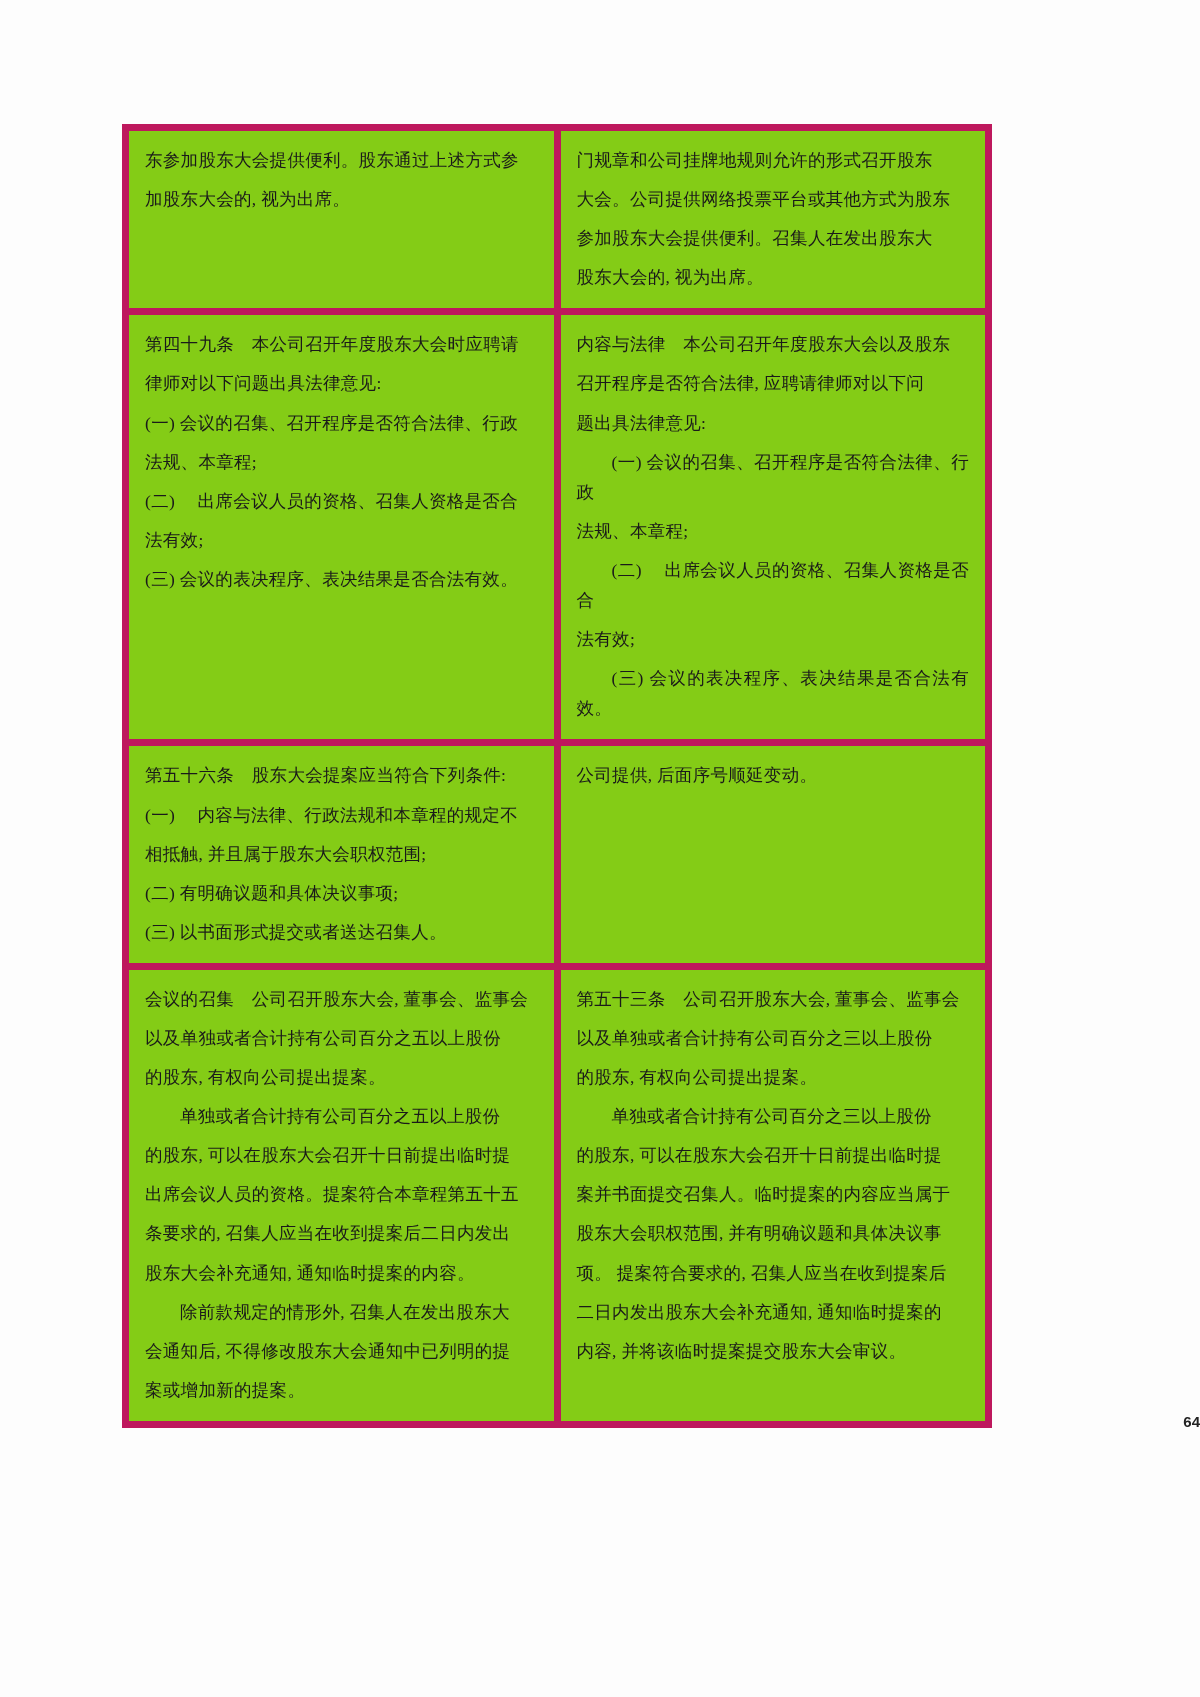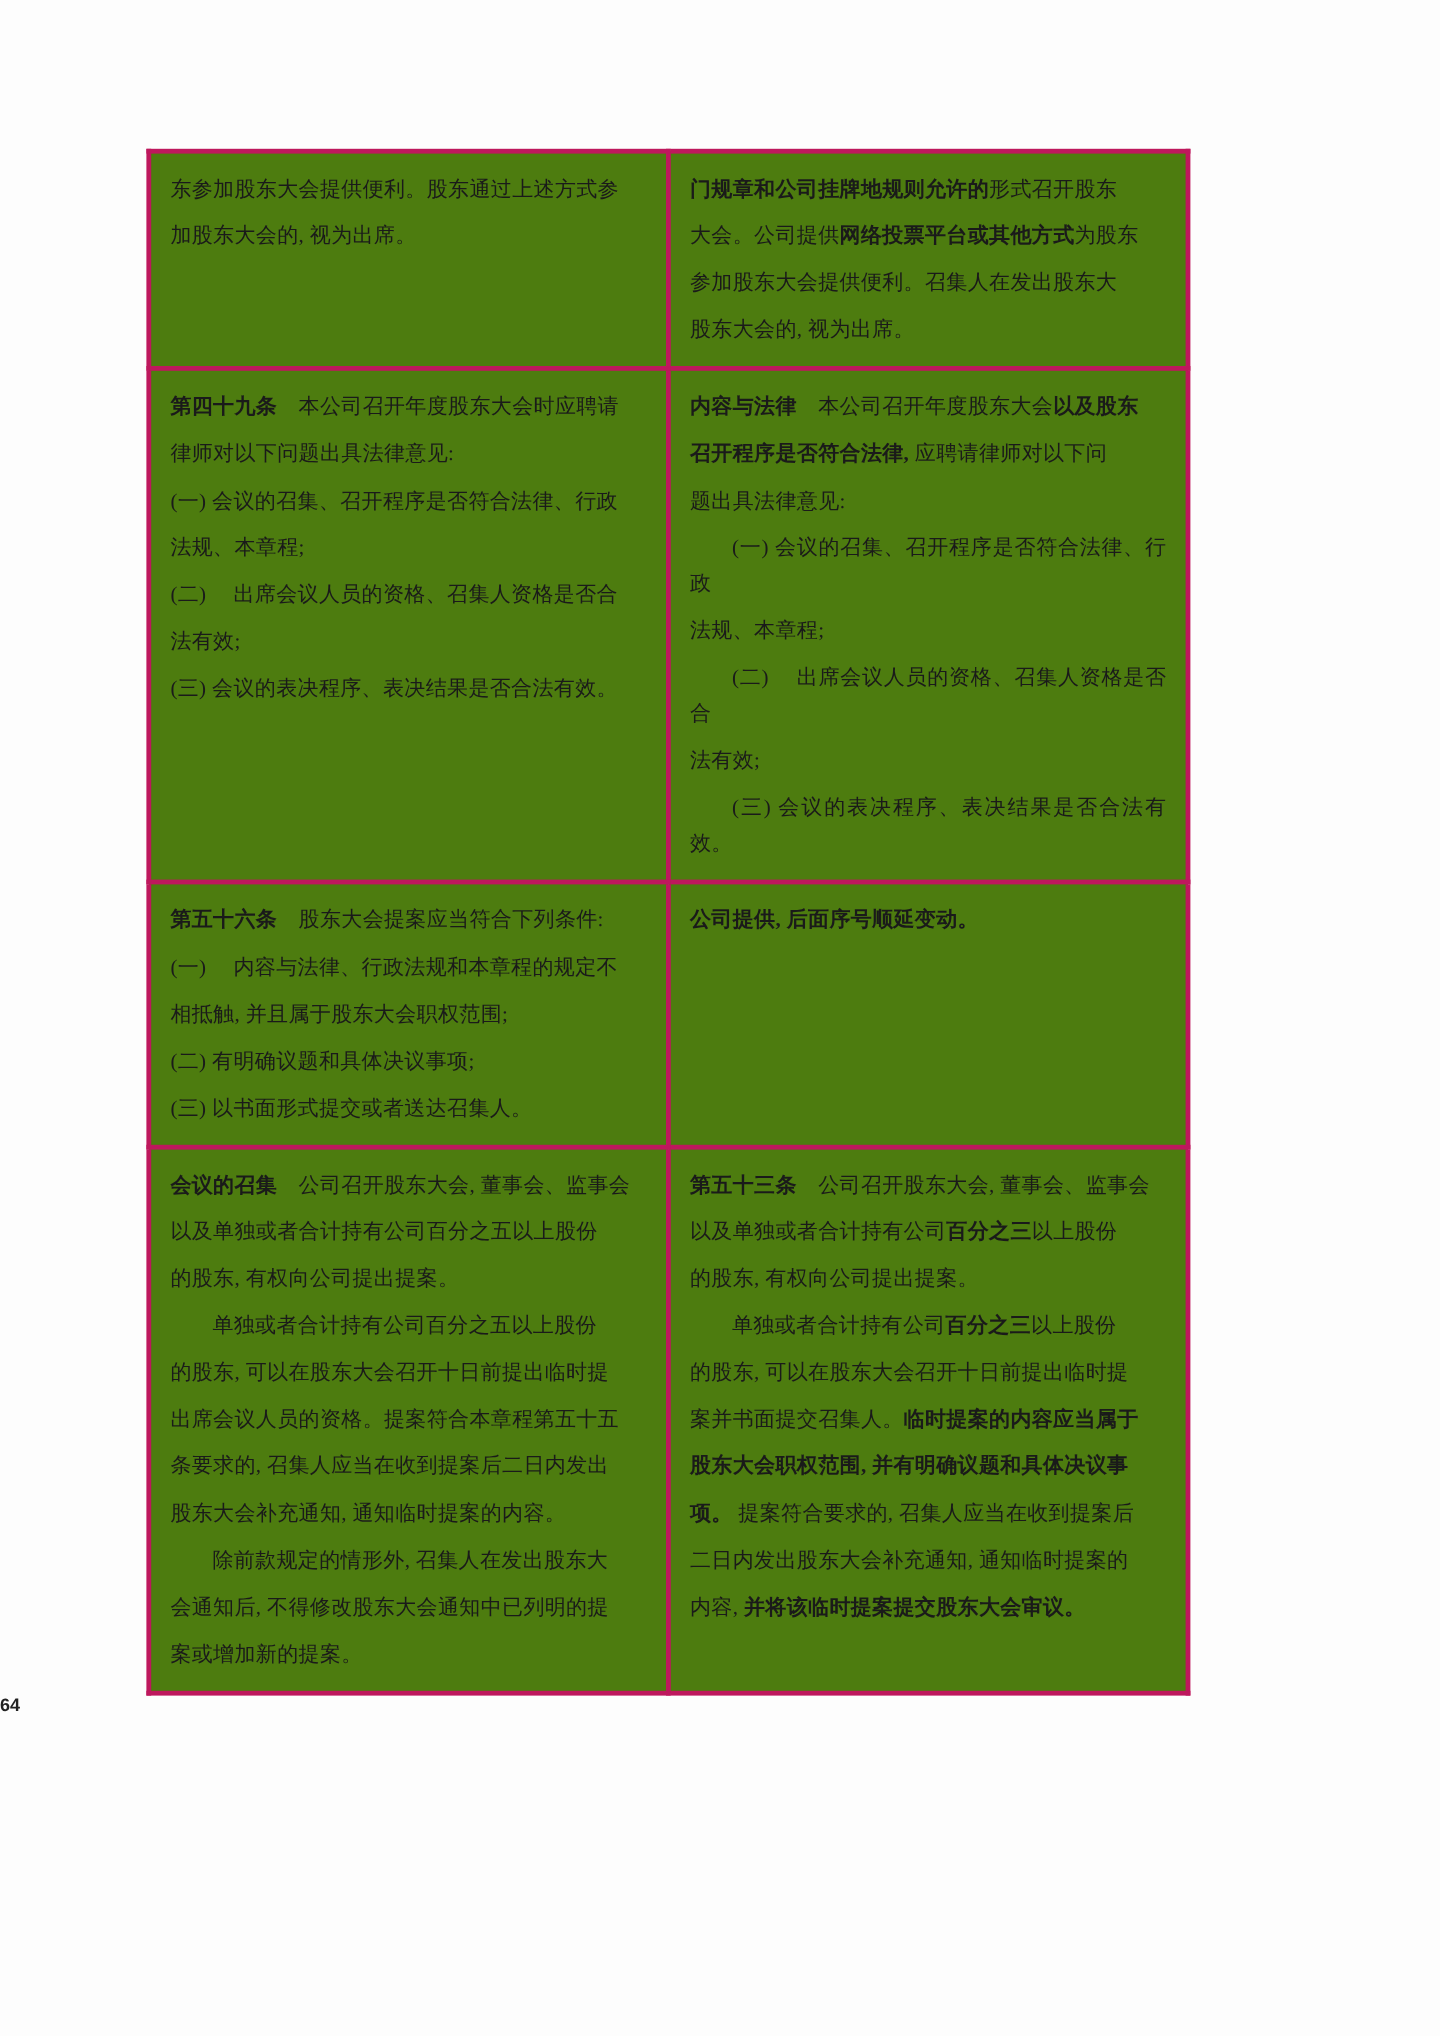--- a/index.html
+++ b/index.html
@@ -23,52 +23,52 @@
   }
   .doc-table {
     position: absolute;
     left: 122px;
     top: 124px;
     width: 870px;
     border-collapse: collapse;
     table-layout: fixed;
   }
   .doc-table td {
-    border: 4px solid #be185d;
+    border: 7px solid #be185d;
     vertical-align: top;
     padding: 14px 16px 16px 16px;
     width: 50%;
-    background: #4d7c0f;
+    background: #84cc16;
   }
   .doc-table td.empty-cell {
     padding-top: 14px;
   }
   p.line {
     margin: 0 0 9px 0;
     font-size: 17.5px;
     line-height: 1.72;
     letter-spacing: 0.3px;
     text-align: justify;
     text-justify: inter-character;
   }
   p.line:last-child {
     margin-bottom: 0;
   }
   p.indent {
     text-indent: 2em;
   }
   b.bold {
-    font-weight: bold;
+    font-weight: normal;
   }
   .page-number {
     position: absolute;
     left: 0;
     top: 1413px;
     width: 1200px;
-    text-align: left;
+    text-align: right;
     font-size: 15px;
     font-family: "Liberation Sans", sans-serif;
     font-weight: bold;
     color: #222;
   }
 </style>
 </head>
 <body>
 
 <div class="page">

